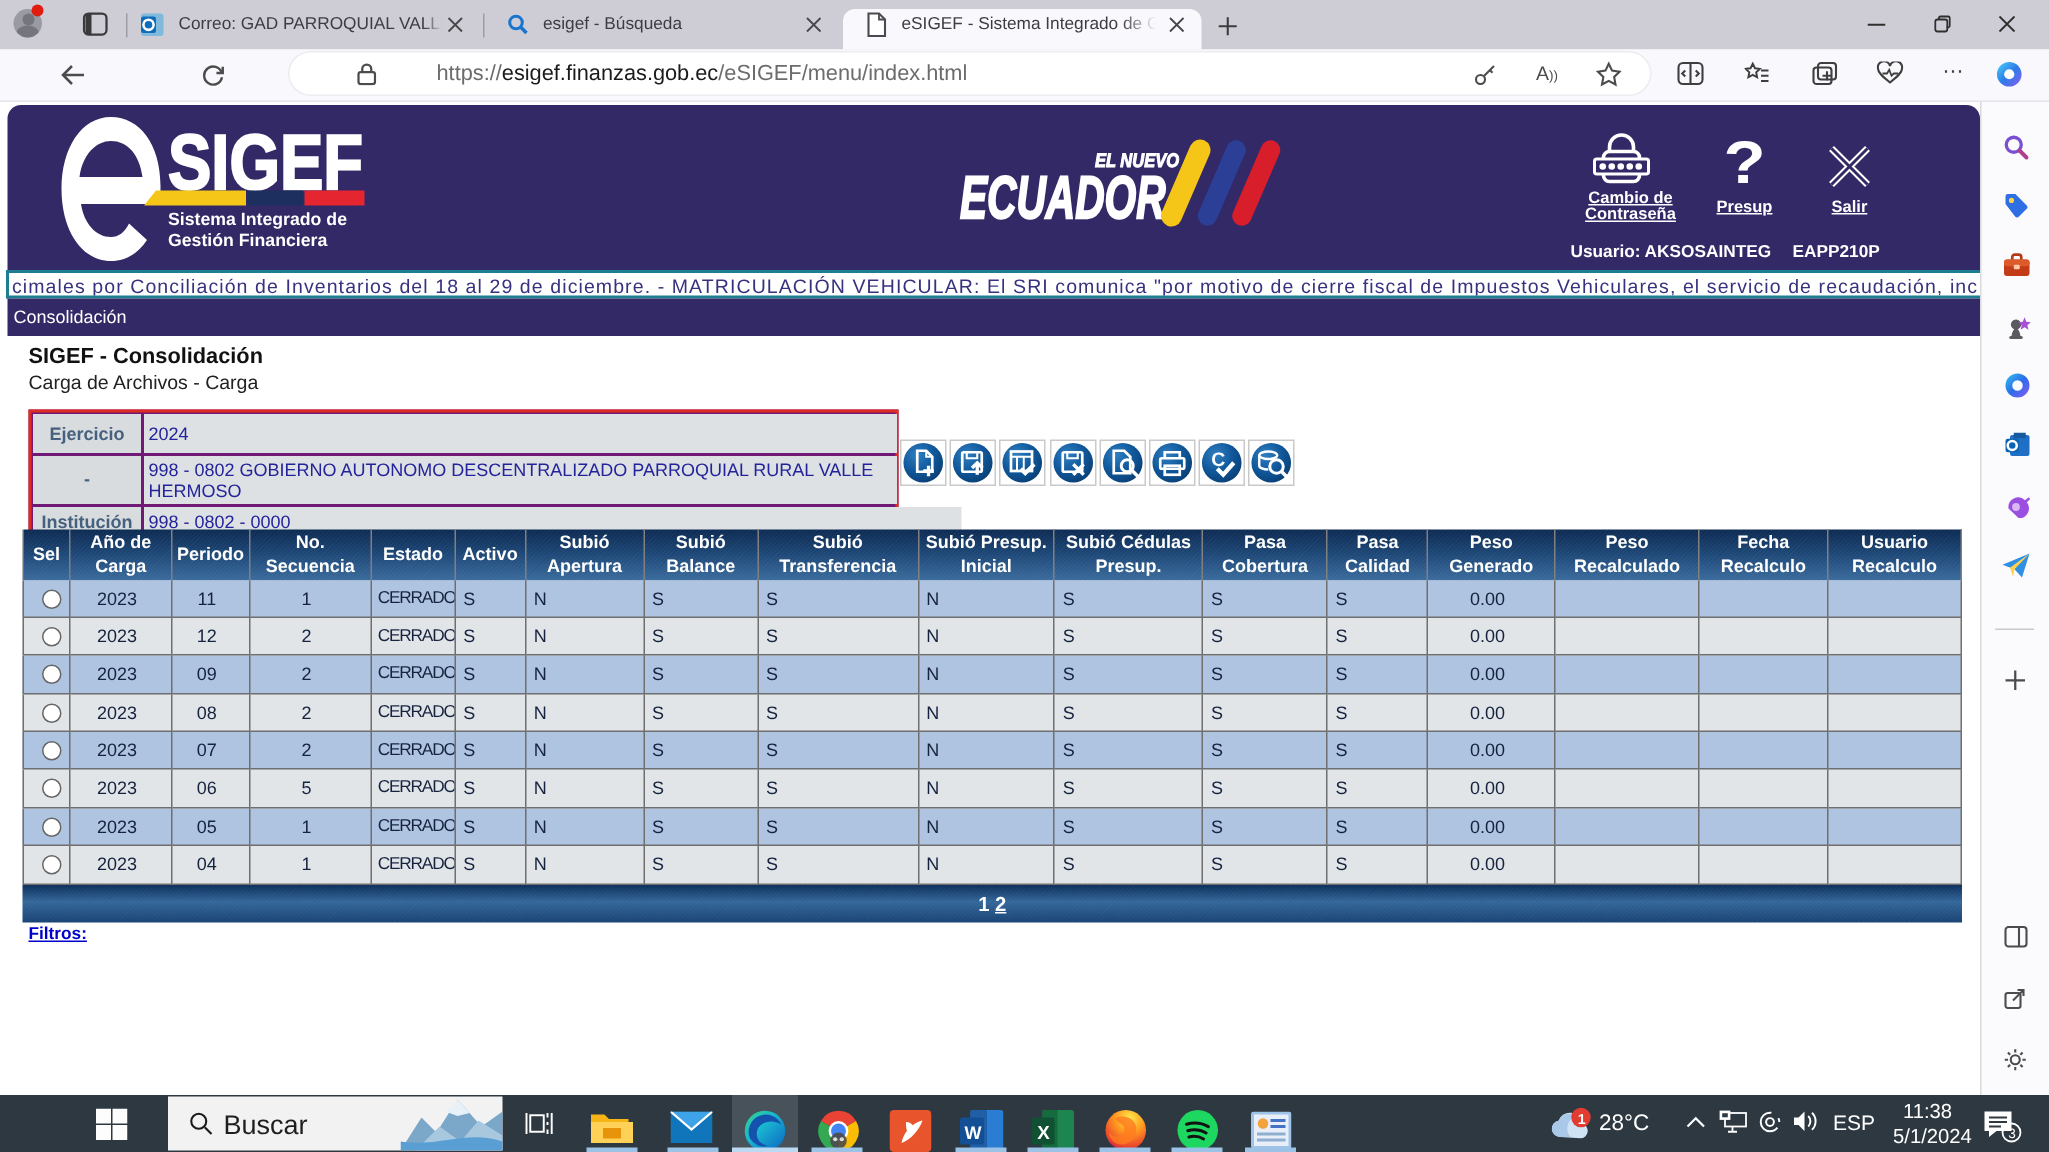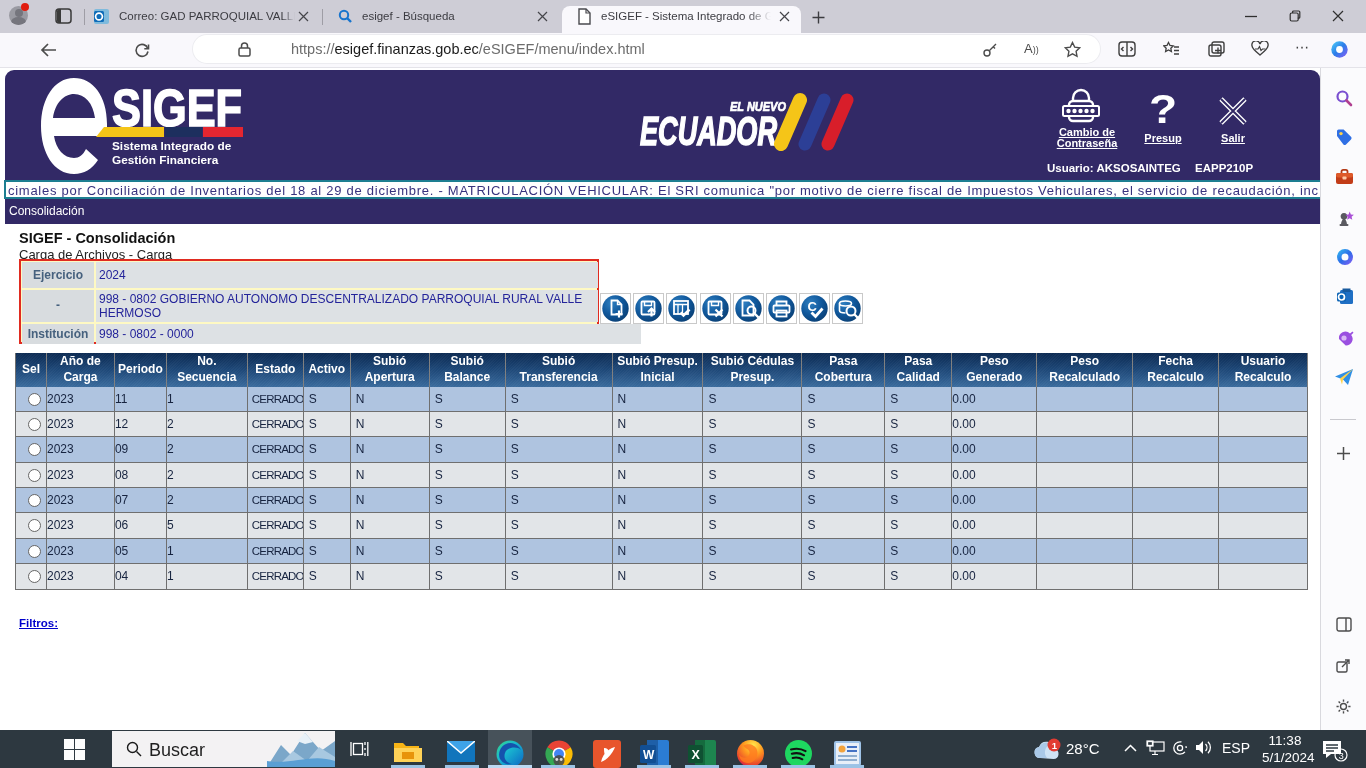--- a/index.html
+++ b/index.html
@@ -18,36 +18,36 @@
   #hdr { left:5px; top:2px; width:1315px; height:110px; background:#322966; border-radius:9px 9px 0 0; }
   #marquee { left:4px; top:112px; width:1317px; height:19px; background:#fff; border-top:2px solid #1d7e91; border-bottom:2px solid #1d7e91; border-left:2px solid #1d7e91; overflow:hidden; }
   #marquee div { position:absolute; left:2px; top:1px; white-space:nowrap; font-size:13px; letter-spacing:0.73px; color:#38327e; }
   #consbar { left:5px; top:131px; width:1315px; height:25px; background:#322966; color:#fff; font-size:12px; line-height:25px; padding-left:4px; }
 
   
   .hlink { color:#fff; font-weight:bold; font-size:11px; text-align:center; text-decoration:underline; }
   .husr  { color:#fff; font-weight:bold; font-size:11.5px; }
 
   
-  #redbox { left:19px; top:191px; width:580px; height:85px; border:2px solid #e02b20; background:#fef9c3; }
+  #redbox { left:19px; top:205px; width:580px; height:85px; border:2px solid #e02b20; background:#701a75; }
   .fl { background:#d8dcdf; color:#46617e; font-weight:bold; font-size:12px; }
   .fv { background:#dde1e4; color:#24249a; font-size:12px; }
 
   
   .ibox { position:absolute; top:225px; width:31px; height:31px; background:#fff; border:1px solid #c9c9c9; }
 
   
   #grid { left:15px; top:285px; width:1293px; }
   .trow { display:flex; border-left:1px solid #6f6f6f; }
   .trow .c { border-right:1px solid #6f6f6f; border-bottom:1px solid #6f6f6f; font-size:12px; color:#16233f; line-height:24.4px; height:25.4px; white-space:nowrap; overflow:hidden; }
   #thead { display:flex; height:33.5px; background:repeating-linear-gradient(135deg,rgba(255,255,255,0.03) 0 1px,transparent 1px 2px),linear-gradient(180deg,#0c2a52 0%,#1d4777 48%,#3a6b9d 100%); border-left:1px solid #6f6f6f; }
   #thead .c { border-right:1px solid #808080; color:#fff; font-weight:bold; font-size:12px; text-align:center; display:flex; align-items:center; justify-content:center; line-height:15.5px; }
   .rA { background:#afc4e0; }
   .rB { background:#e2e5e8; }
-  .num { text-align:left; padding-right:5px; }
+  .num { text-align:center; padding-right:5px; }
   .trow .c.est { padding-left:4px; font-size:11.5px; letter-spacing:-0.8px;text-align:center; }
   .lft { padding-left:5px; }
   #pager { height:25.5px; background:repeating-linear-gradient(135deg,rgba(255,255,255,0.03) 0 1px,transparent 1px 2px),linear-gradient(180deg,#0b2f5c 0%,#336699 45%,#174273 100%); text-align:center; color:#fff; font-weight:bold; font-size:13.5px; line-height:25px; }
   .radio { width:13px; height:13px; border-radius:50%; background:#fff; border:1px solid #666; margin:6px 0 0 12px; }
 
   
   #sidebar { left:1320px; top:68px; width:46px; height:662px; background:#fbfbfd; border-left:1px solid #d9d9de; }
 
   
   #taskbar { left:0; top:730px; width:1366px; height:38px; background:#2d3840; }
@@ -545,20 +545,21 @@
         <div class="c lft" style="width:107px">S</div>
         <div class="c lft" style="width:91px">N</div>
         <div class="c lft" style="width:99px">S</div>
         <div class="c lft" style="width:83px">S</div>
         <div class="c lft" style="width:67px">S</div>
         <div class="c num" style="width:85px">0.00</div>
         <div class="c lft" style="width:96px"></div>
         <div class="c lft" style="width:86px"></div>
         <div class="c lft" style="width:89px"></div>
       </div>
+      <div id="pager">1 <span style="text-decoration:underline">2</span></div>
     </div>
   <div class="abs" style="left:19px;top:549px;font-size:11.5px;font-weight:bold;color:#0000cc;text-decoration:underline;">Filtros:</div>
 </div>
 
 <div class="abs" id="sidebar"></div>
 <svg class="abs" style="left:1335px;top:89px;" width="18" height="18" viewBox="0 0 18 18" fill="none">
     <circle cx="7.5" cy="7.5" r="5" stroke="#7a4fd0" stroke-width="2.2"></circle>
     <path d="M11.5 11.5 L16 16" stroke="#b03f90" stroke-width="2.6" stroke-linecap="round"></path>
   </svg>
 <svg class="abs" style="left:1335px;top:128px;" width="18" height="18" viewBox="0 0 18 18">

